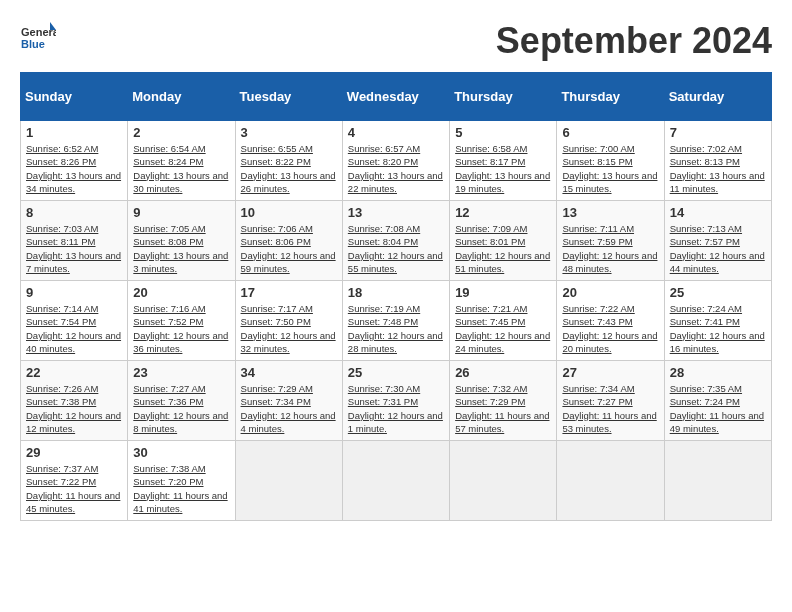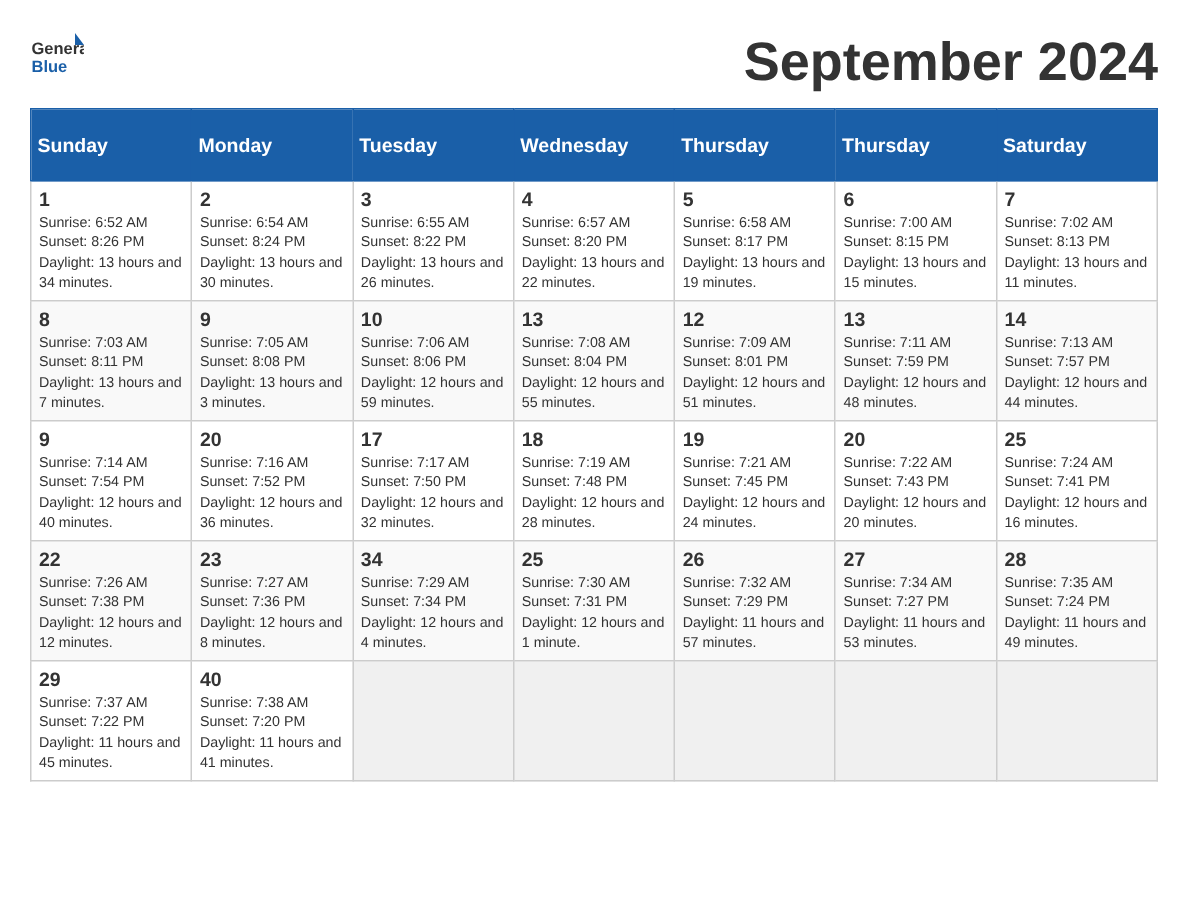--- a/index.html
+++ b/index.html
@@ -61,20 +61,21 @@
     }
     .day-num {
       font-size: 13px;
       font-weight: bold;
       display: block;
       margin-bottom: 2px;
     }
     .day-info {
       font-size: 9.5px;
       line-height: 1.4;
+      text-decoration: underline;
     }
     tr:nth-child(even) td:not(.empty) {
       background: #f9f9f9;
     }
     tr td.empty {
       background: #f0f0f0;
     }
   </style>
 </head>
 <body>
@@ -225,21 +226,21 @@
         <span class="day-num">28</span>
         <div class="day-info">Sunrise: 7:35 AM<br>Sunset: 7:24 PM<br>Daylight: 11 hours and 49 minutes.</div>
       </td>
       </tr>
       <tr>
         <td>
         <span class="day-num">29</span>
         <div class="day-info">Sunrise: 7:37 AM<br>Sunset: 7:22 PM<br>Daylight: 11 hours and 45 minutes.</div>
       </td>
         <td>
-        <span class="day-num">40</span>
+        <span class="day-num">30</span>
         <div class="day-info">Sunrise: 7:38 AM<br>Sunset: 7:20 PM<br>Daylight: 11 hours and 41 minutes.</div>
       </td>
         <td class="empty"></td>
         <td class="empty"></td>
         <td class="empty"></td>
         <td class="empty"></td>
         <td class="empty"></td>
       </tr>
     </tbody>
 </table>

